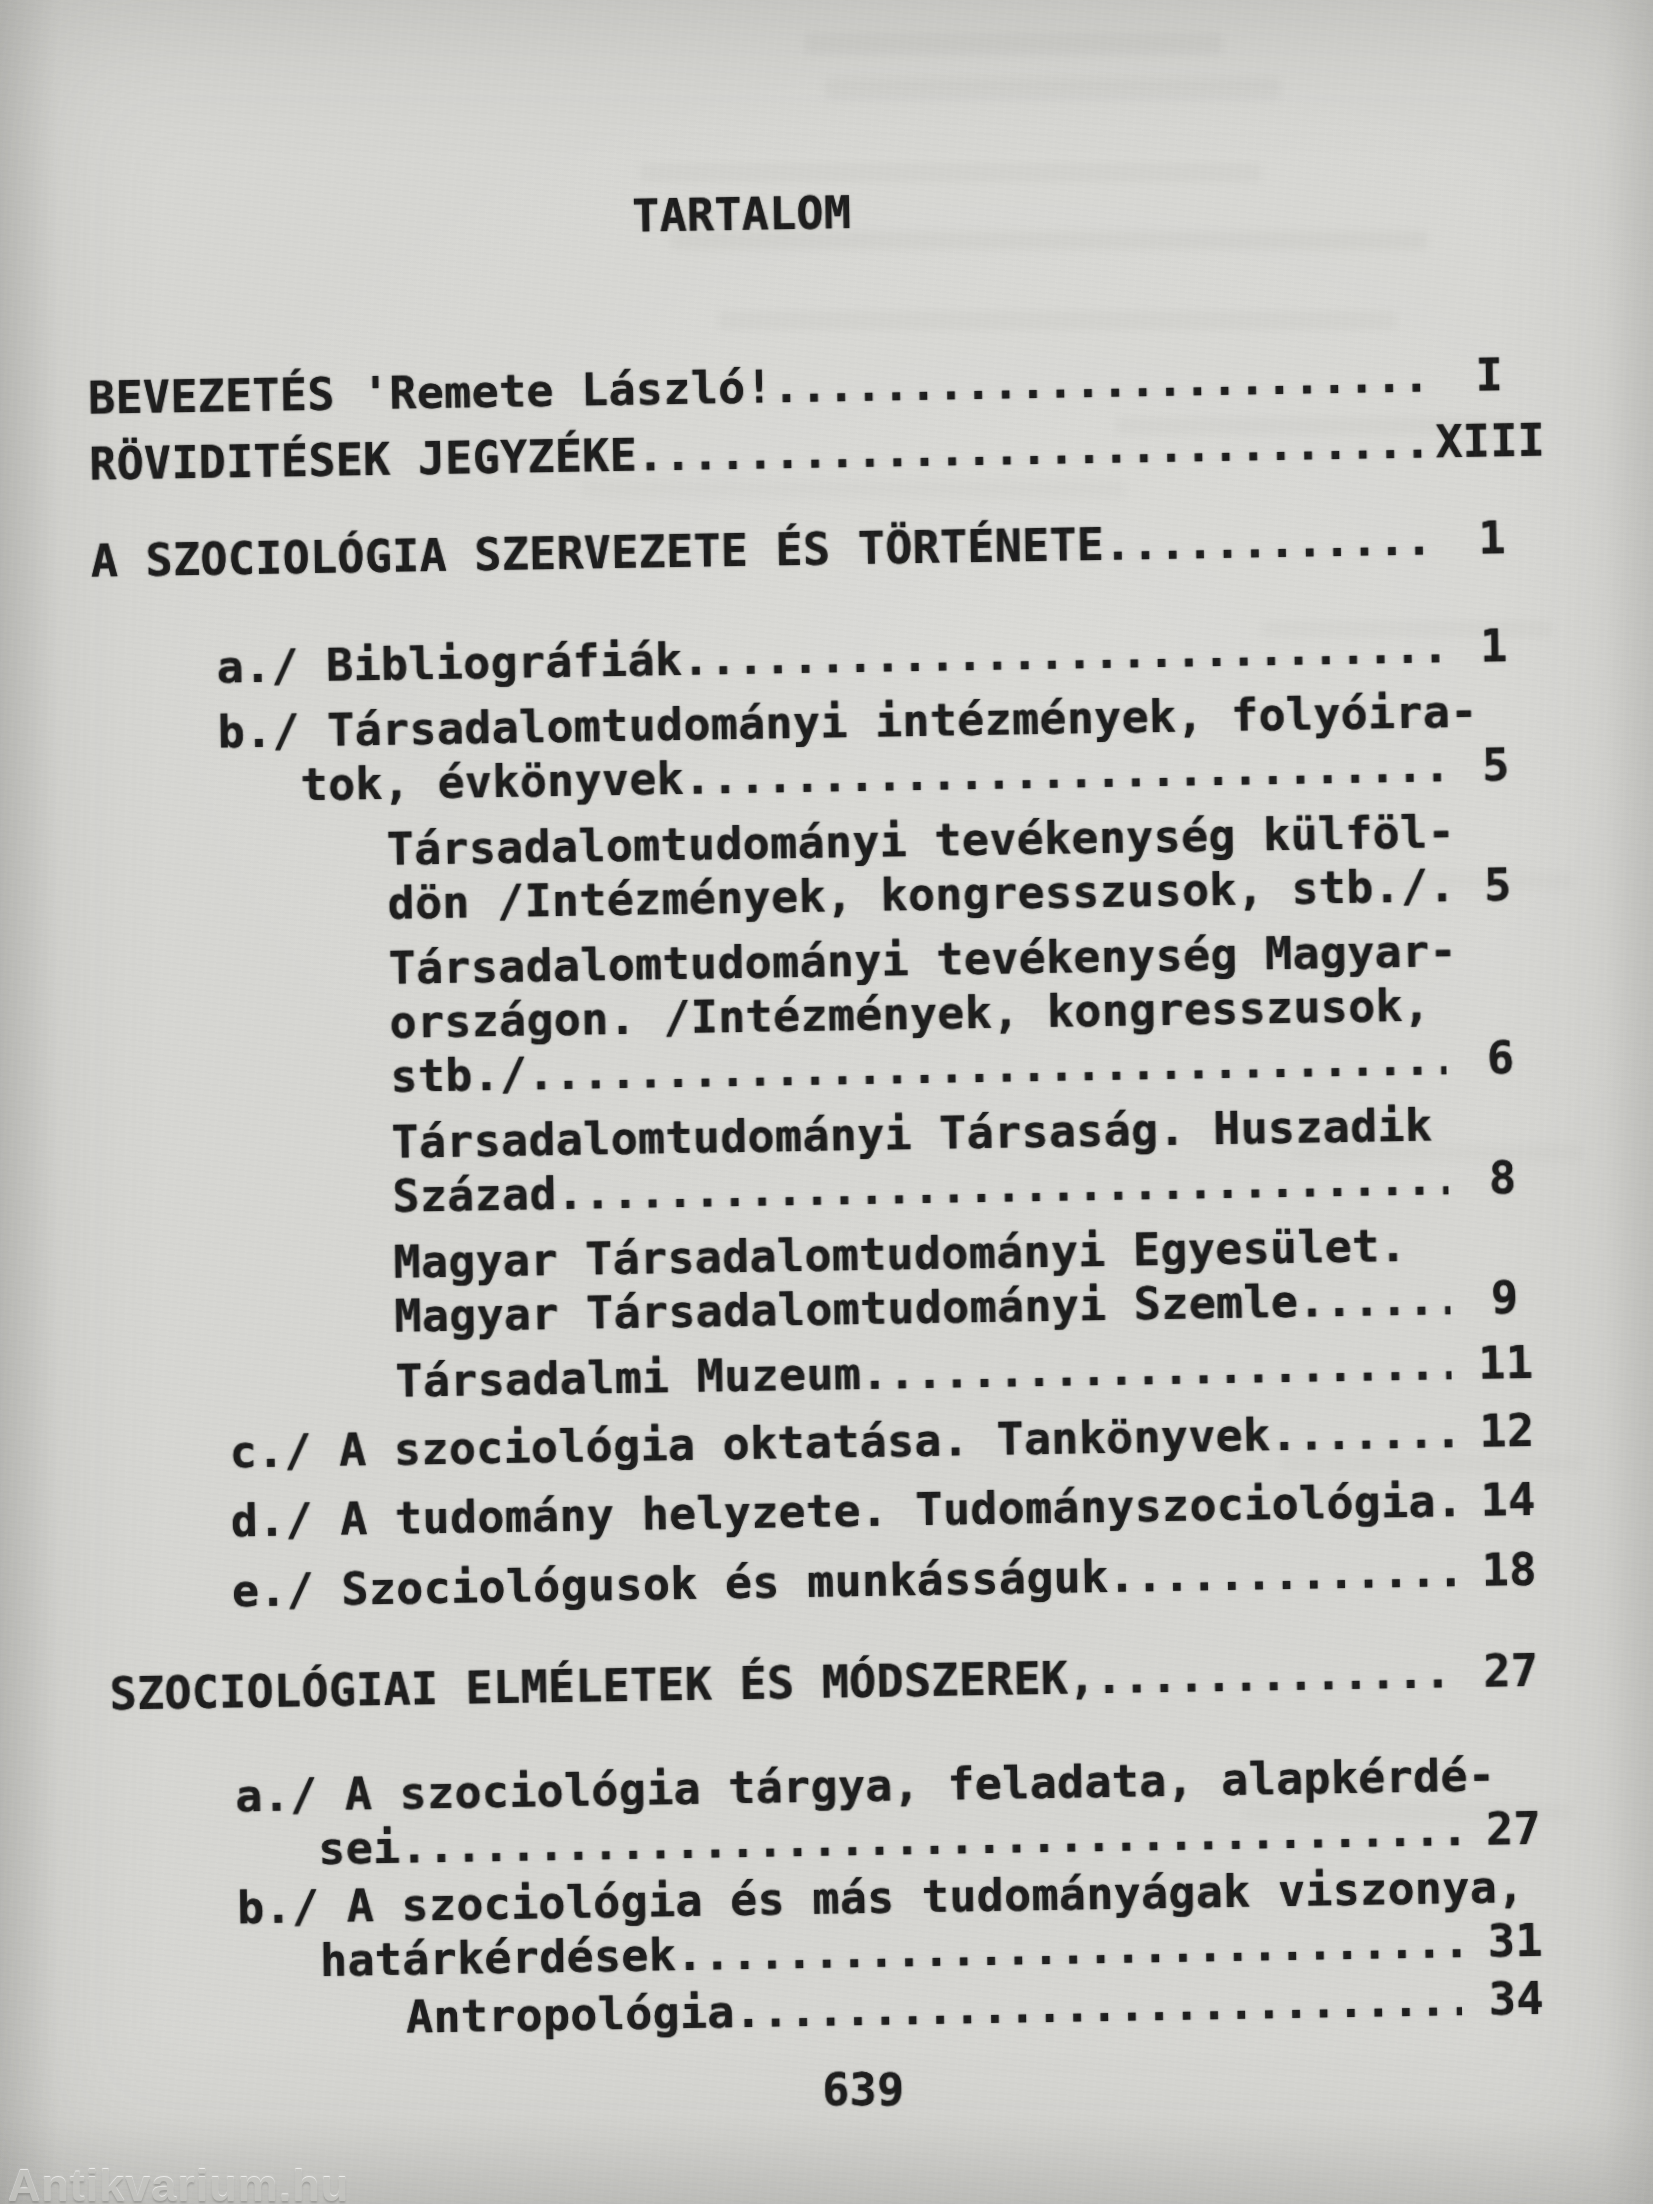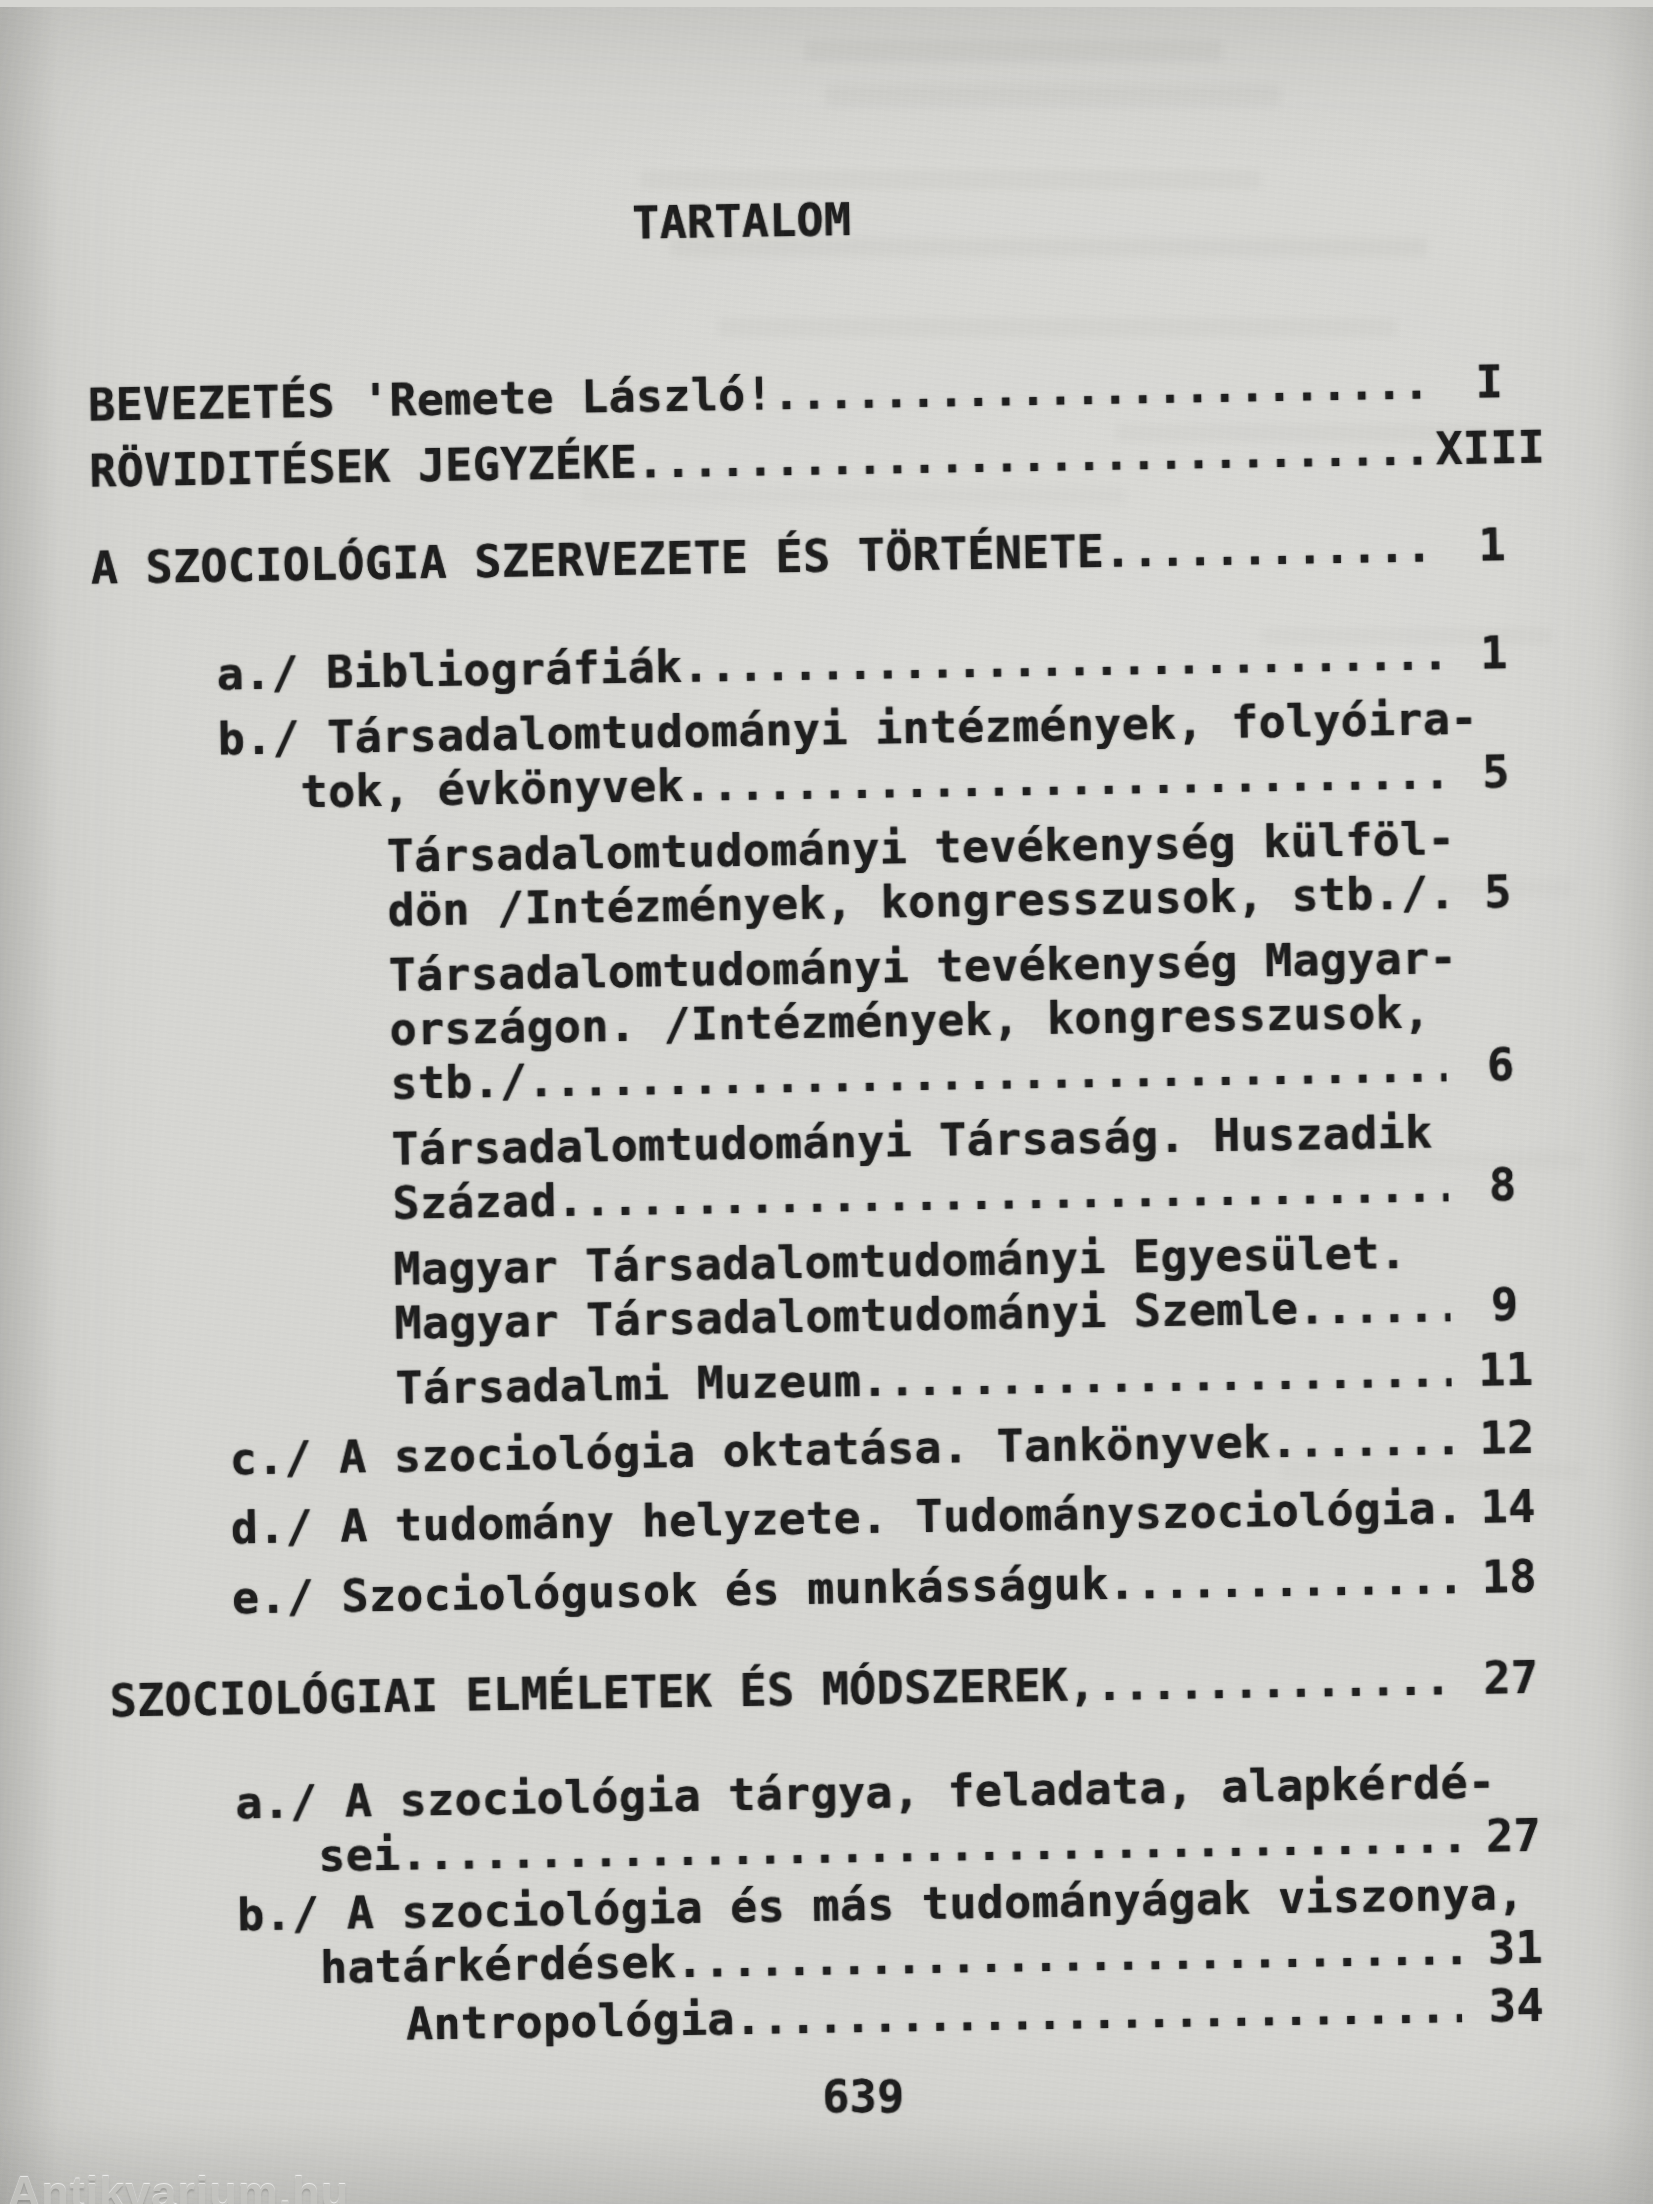--- a/index.html
+++ b/index.html
@@ -11,21 +11,20 @@
   
   .paper{
     position:absolute;inset:0;overflow:hidden;
     background:
       radial-gradient(1359px 970px at 62% 30%, rgba(255,255,255,0.10), rgba(255,255,255,0) 70%),
       linear-gradient(90deg, rgba(95,95,92,0.16), rgba(95,95,92,0) 3.5%),
       linear-gradient(270deg, rgba(95,95,92,0.10), rgba(95,95,92,0) 3%),
       linear-gradient(0deg, rgba(95,95,92,0.10), rgba(95,95,92,0) 4%),
       #d6d6d2;
     box-shadow:inset 0 0 146px rgba(110,110,106,0.30);
-    margin-top:7px;
   }
   .grain{
     position:absolute;inset:0;pointer-events:none;
     background:
       repeating-linear-gradient(7deg, rgba(0,0,0,0.013) 0 1.9px, rgba(0,0,0,0) 1.9px 5.8px),
       repeating-linear-gradient(96deg, rgba(255,255,255,0.02) 0 2.9px, rgba(0,0,0,0) 2.9px 8.7px);
   }
   
   .bleed{position:absolute;background:#a9a9a5;opacity:0.16;filter:blur(3.9px);border-radius:3.9px;}
   .b1{left:805px;top:33px;width:417px;height:21.3px;}

